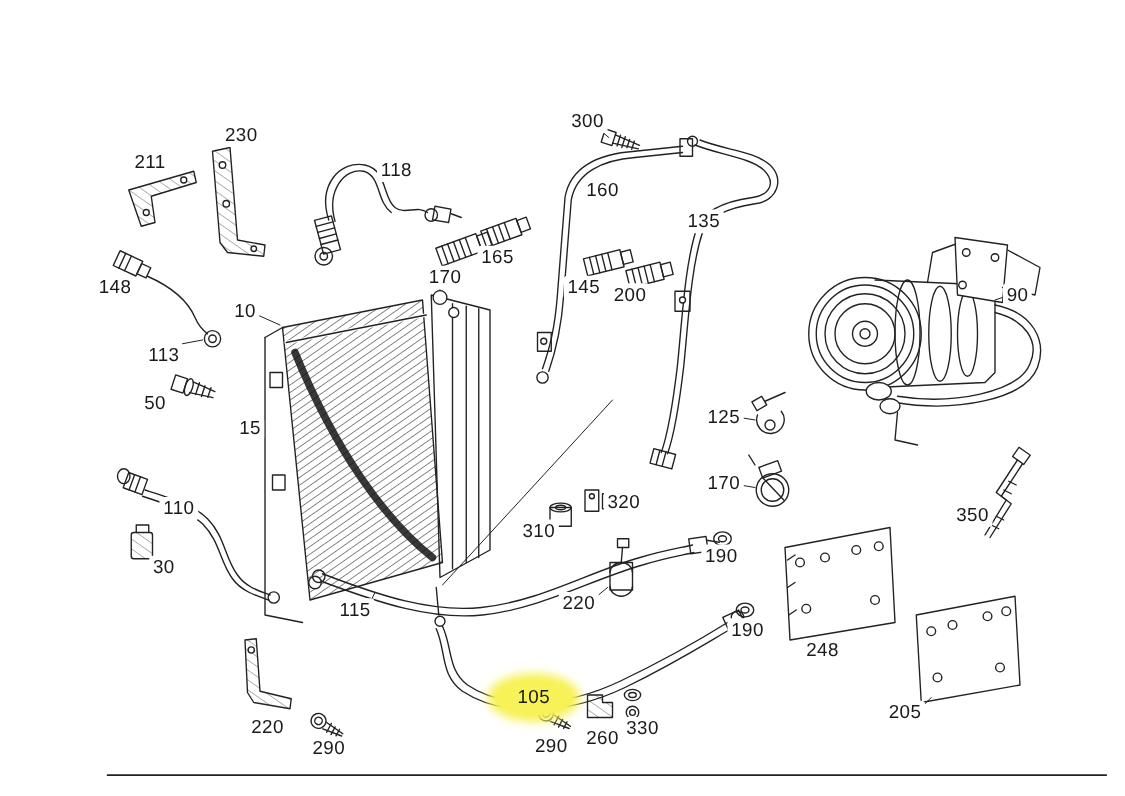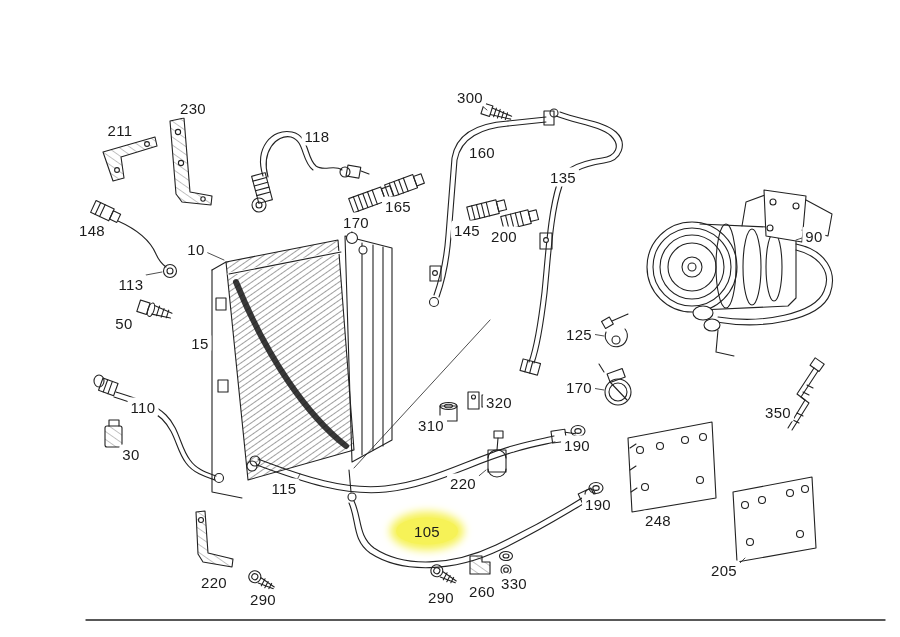--- a/index.html
+++ b/index.html
@@ -29,20 +29,21 @@
     padding: 2px 3px;
     border-radius: 3px;
     cursor: pointer;
     z-index: 2;
   }
   .label--highlighted {
     background: var(--highlight, #f6f257);
     border-radius: 50%;
     padding: 6px 18px;
     box-shadow: 0 0 8px 6px var(--highlight, #f6f257);
+    margin-top: 27px;
   }
 </style>
 </head>
 <body>
 
 <div class="stage">
 
   <svg class="drawing" viewBox="0 0 900 637" xmlns="http://www.w3.org/2000/svg">
     <defs>
       <pattern id="hatch" width="5" height="5" patternTransform="rotate(55)" patternUnits="userSpaceOnUse">

